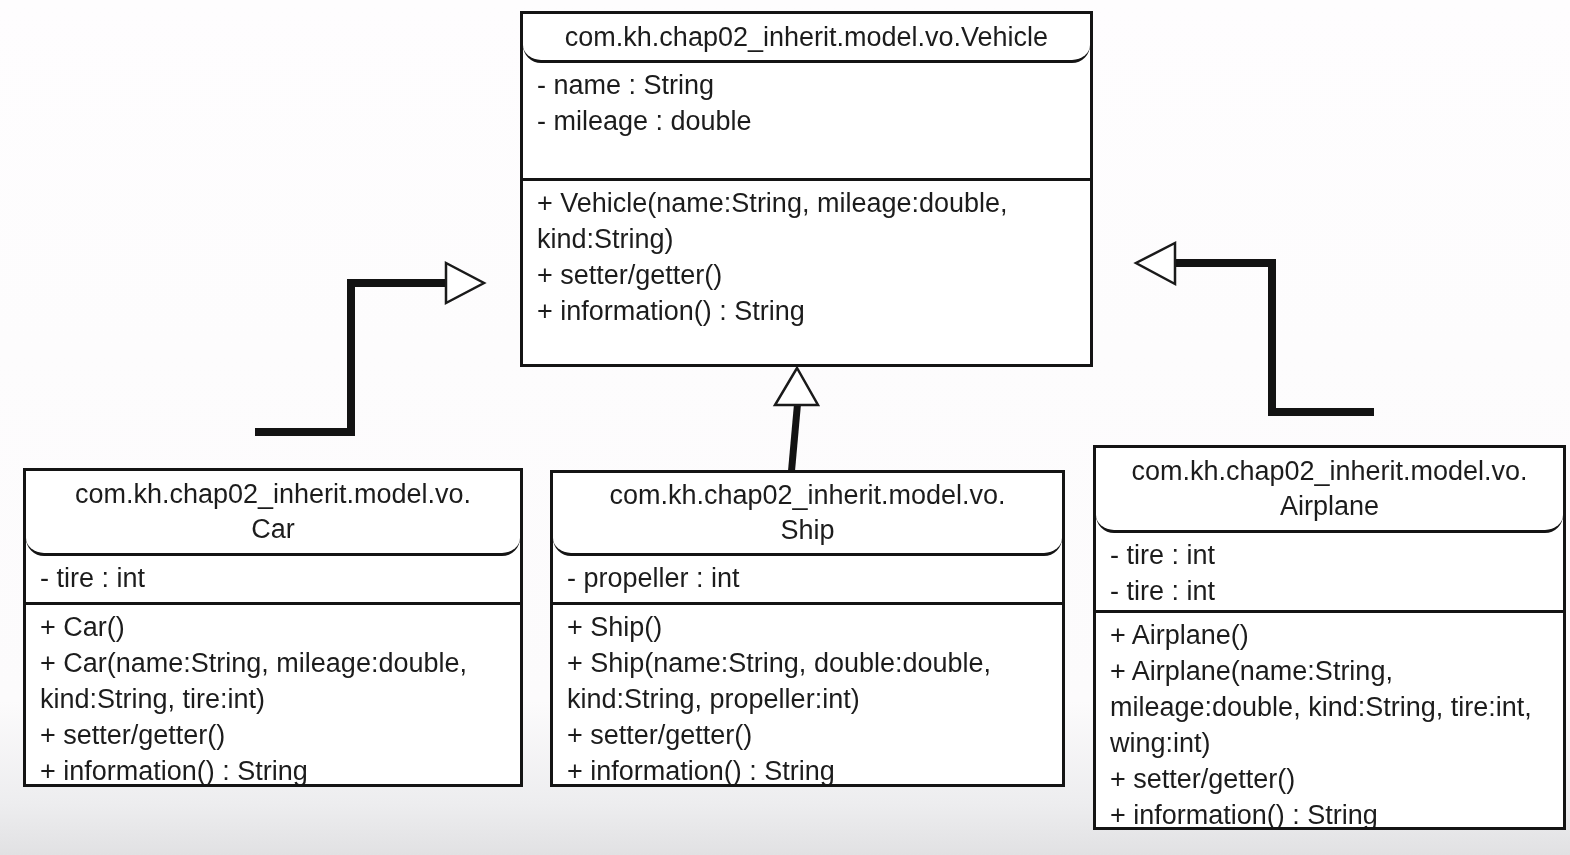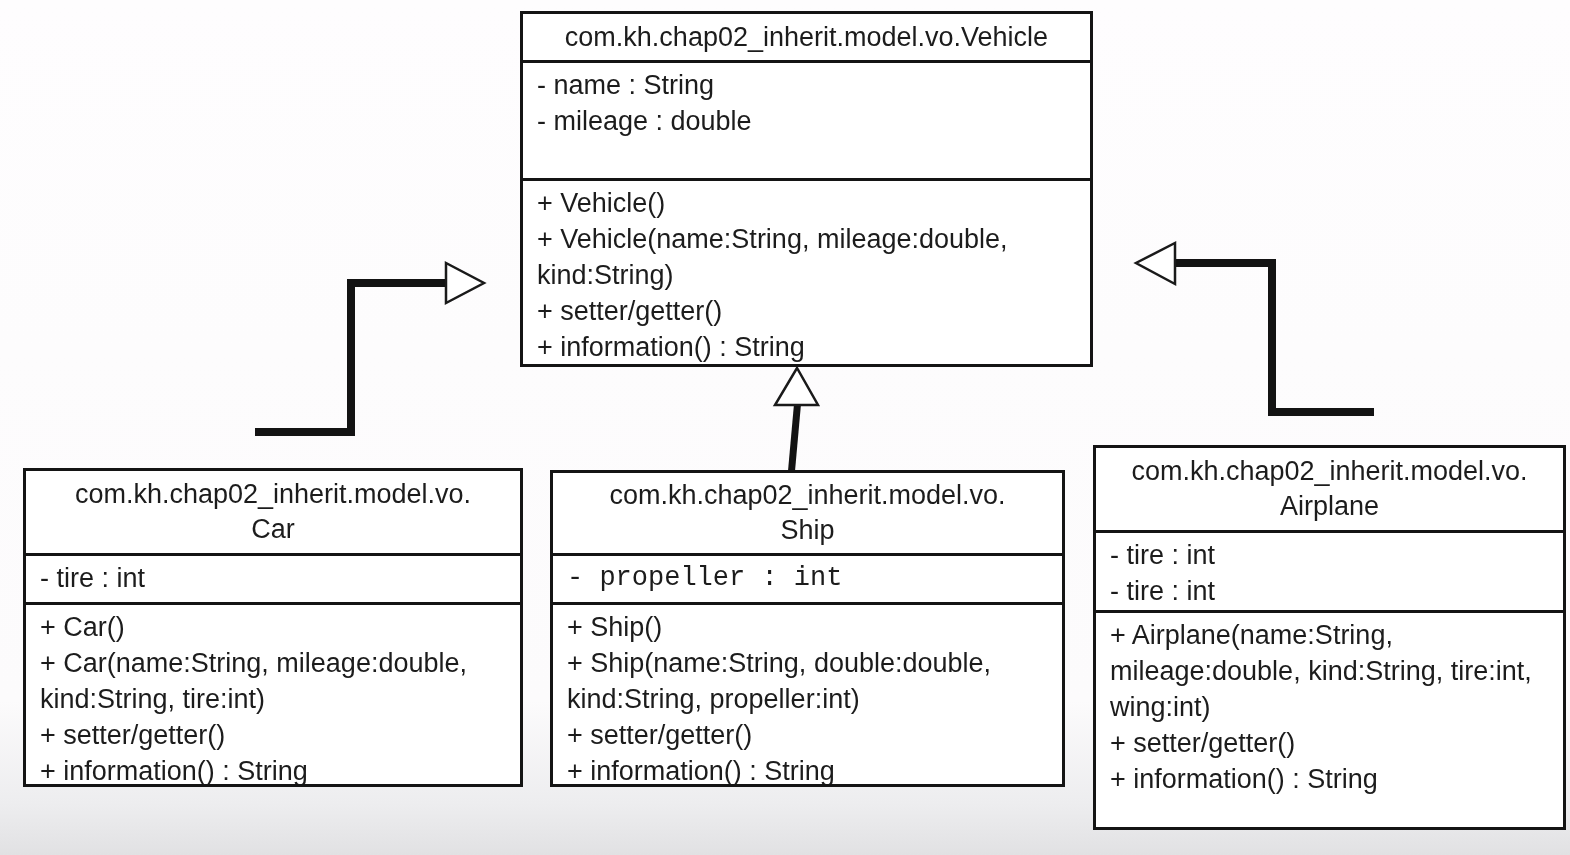--- a/index.html
+++ b/index.html
@@ -40,20 +40,21 @@
     box-sizing: border-box;
     border-bottom: 3px solid #141414;
     display: flex;
     flex-direction: column;
     align-items: center;
     justify-content: center;
     text-align: center;
     font-size: 27px;
     line-height: 35px;
     flex: 0 0 auto;
+    border-radius: 18px;
   }
   .cb-attrs {
     box-sizing: border-box;
     border-bottom: 3px solid #141414;
     padding: 4px 12px 8px 14px;
     font-size: 27px;
     line-height: 36px;
     flex: 0 0 auto;
   }
   .cb-methods {
@@ -69,21 +70,21 @@
   #box-vehicle  { left: 520px;  top: 11px;  width: 573px; height: 356px; }
   #box-vehicle .cb-title { height: 49px; }
   #box-vehicle .cb-attrs { height: 118px; }
 
   #box-car      { left: 23px;   top: 468px; width: 500px; height: 319px; }
   #box-car .cb-title { height: 85px; }
   #box-car .cb-attrs { height: 49px; }
 
   #box-ship     { left: 550px;  top: 470px; width: 515px; height: 317px; }
   #box-ship .cb-title { height: 83px; }
-  #box-ship .cb-attrs { height: 49px; font-family: Liberation Mono, monospace; }
+  #box-ship .cb-attrs { height: 49px; }
 
   #box-airplane { left: 1093px; top: 445px; width: 473px; height: 385px; }
   #box-airplane .cb-title { height: 85px; }
   #box-airplane .cb-attrs { height: 80px; }
 </style>
 </head>
 <body>
 
 <div class="stage">
 
@@ -104,21 +105,20 @@
 
   <div class="class-box" id="box-vehicle">
     <div class="cb-title">
       <div>com.kh.chap02_inherit.model.vo.Vehicle</div>
     </div>
     <div class="cb-attrs">
       <div class="uml-line">- name : String</div>
       <div class="uml-line">- mileage : double</div>
     </div>
     <div class="cb-methods">
-      <div class="uml-line">+ Vehicle()</div>
       <div class="uml-line">+ Vehicle(name:String, mileage:double, kind:String)</div>
       <div class="uml-line">+ setter/getter()</div>
       <div class="uml-line">+ information() : String</div>
     </div>
   </div>
 
   <div class="class-box" id="box-car">
     <div class="cb-title">
       <div>com.kh.chap02_inherit.model.vo.</div>
       <div>Car</div>
@@ -153,19 +153,20 @@
   <div class="class-box" id="box-airplane">
     <div class="cb-title">
       <div>com.kh.chap02_inherit.model.vo.</div>
       <div>Airplane</div>
     </div>
     <div class="cb-attrs">
       <div class="uml-line">- tire : int</div>
       <div class="uml-line">- tire : int</div>
     </div>
     <div class="cb-methods">
+      <div class="uml-line">+ Airplane()</div>
       <div class="uml-line">+ Airplane(name:String, mileage:double, kind:String, tire:int, wing:int)</div>
       <div class="uml-line">+ setter/getter()</div>
       <div class="uml-line">+ information() : String</div>
     </div>
   </div>
 
 </div>
 
 </body></html>

